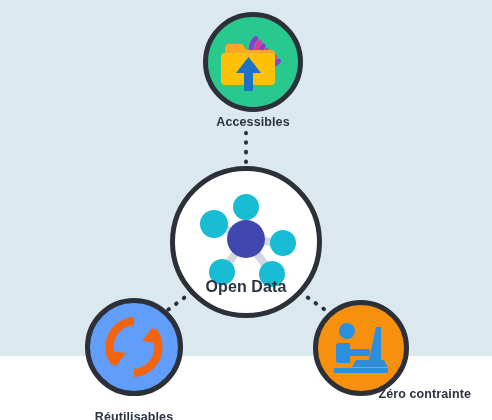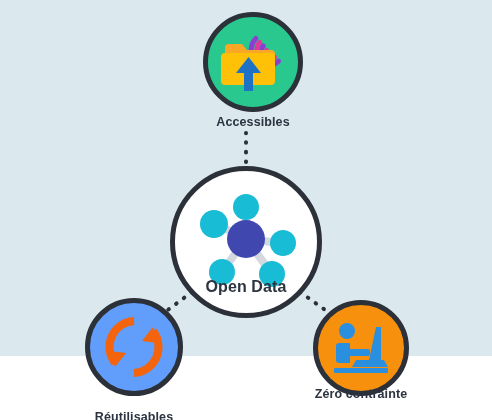--- a/index.html
+++ b/index.html
@@ -90,20 +90,21 @@
   #node-zerocontrainte .node-circle {
     left: 313px;
     top: 300px;
     width: 96px;
     height: 96px;
     background: #f7900c;
   }
   #label-zerocontrainte {
     left: 251px;
     top: 387px;
+    text-align: right;
   }
 
   .icon-svg {
     position: absolute;
     left: 0;
     top: 0;
   }
 </style>
 </head>
 <body>

